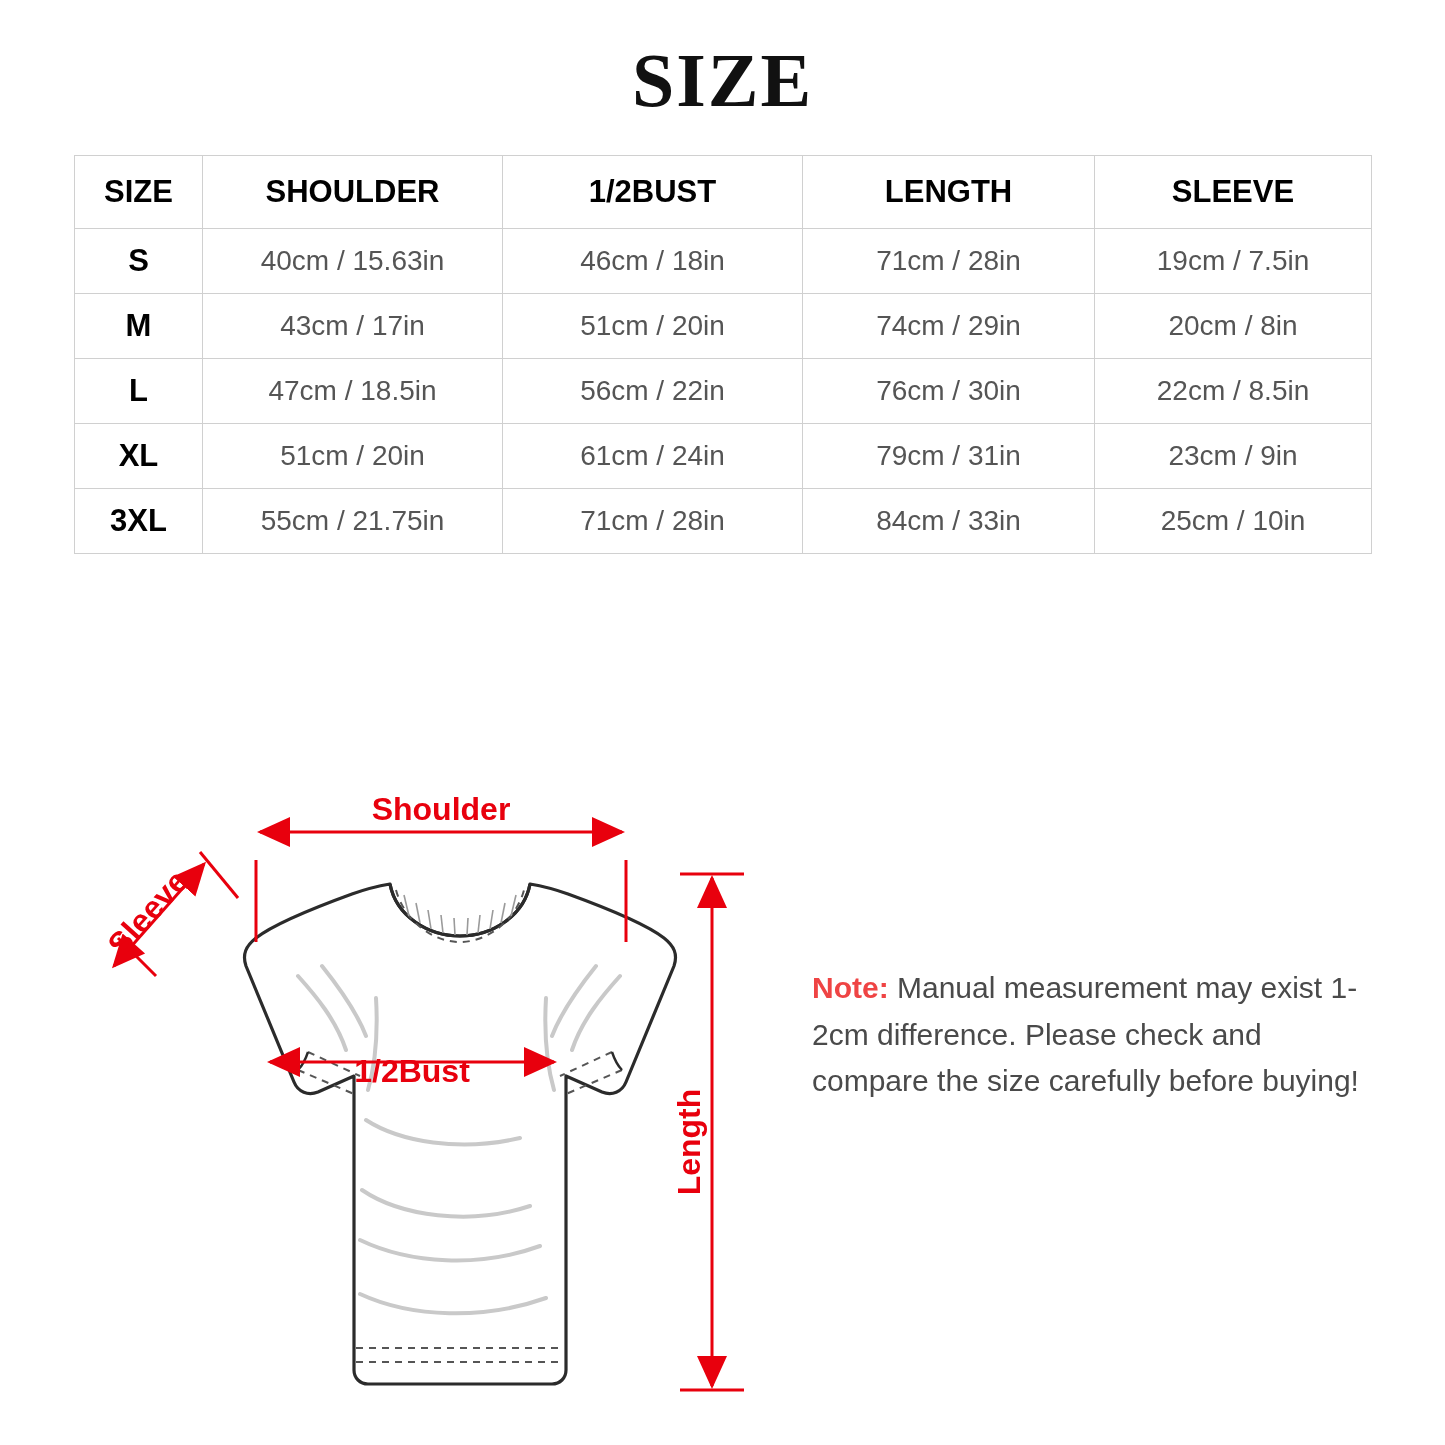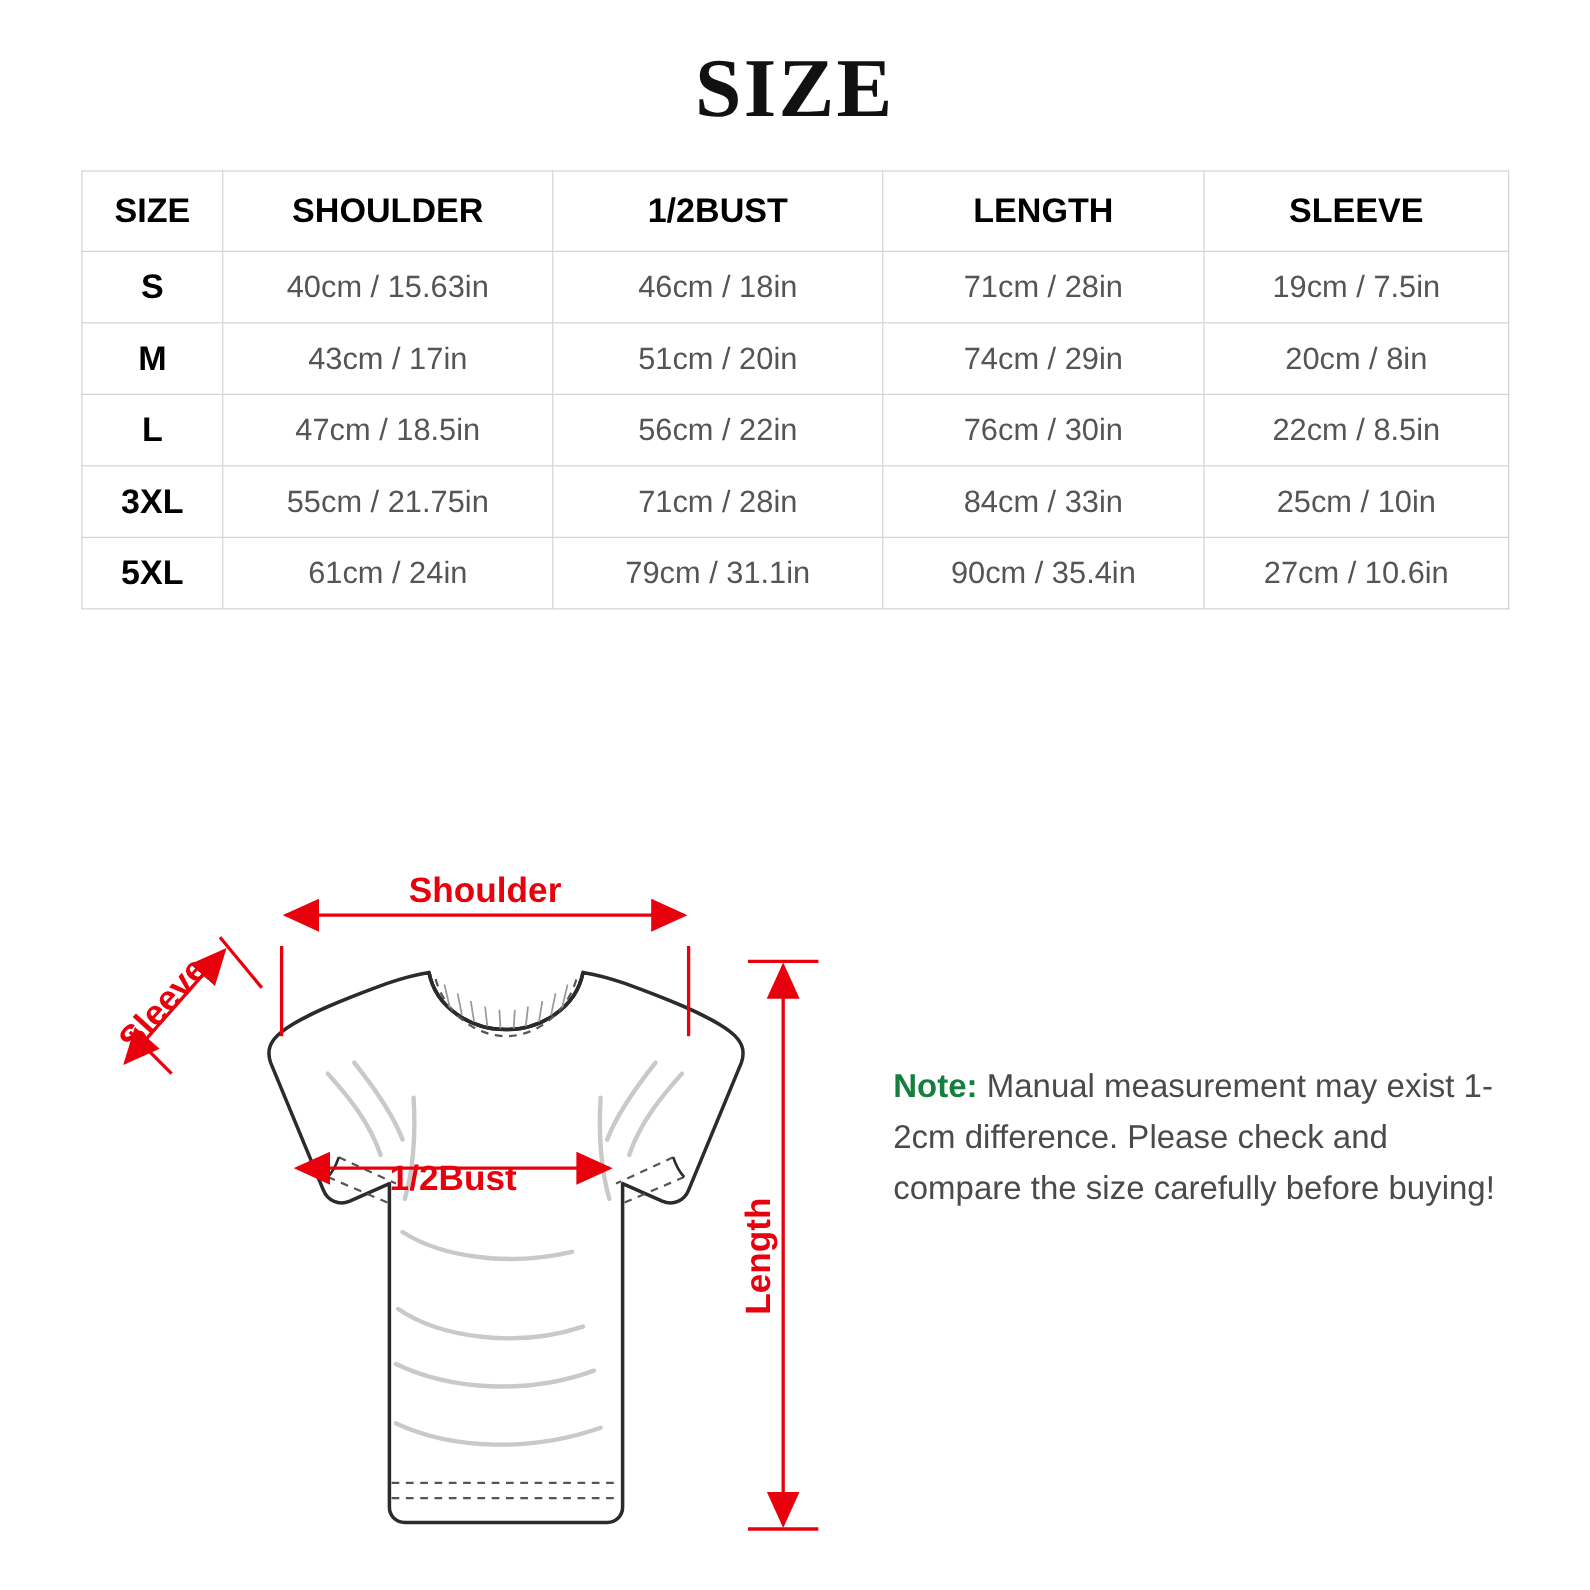--- a/index.html
+++ b/index.html
@@ -71,21 +71,21 @@
   #note {
     position: absolute;
     left: 812px;
     top: 965px;
     width: 572px;
     font-size: 30px;
     line-height: 1.55;
     color: #4a4a4a;
   }
   #note b {
-    color: #15803d;
+    color: #ef4444;
     font-weight: bold;
   }
 </style>
 </head>
 <body>
 
 <h1 id="page-title">SIZE</h1>
 
 <table id="size-table">
   <colgroup>
@@ -120,32 +120,32 @@
       <td class="val">20cm / 8in</td>
     </tr>
     <tr>
       <td class="sizecell">L</td>
       <td class="val">47cm / 18.5in</td>
       <td class="val">56cm / 22in</td>
       <td class="val">76cm / 30in</td>
       <td class="val">22cm / 8.5in</td>
     </tr>
     <tr>
+      <td class="sizecell">XL</td>
+      <td class="val">51cm / 20in</td>
+      <td class="val">61cm / 24in</td>
+      <td class="val">79cm / 31in</td>
+      <td class="val">23cm / 9in</td>
+    </tr>
+    <tr>
       <td class="sizecell">3XL</td>
       <td class="val">55cm / 21.75in</td>
       <td class="val">71cm / 28in</td>
       <td class="val">84cm / 33in</td>
       <td class="val">25cm / 10in</td>
-    </tr>
-    <tr>
-      <td class="sizecell">5XL</td>
-      <td class="val">61cm / 24in</td>
-      <td class="val">79cm / 31.1in</td>
-      <td class="val">90cm / 35.4in</td>
-      <td class="val">27cm / 10.6in</td>
     </tr>
   </tbody>
 </table>
 
 <svg id="diagram" viewBox="0 0 740 650">
   <defs>
     <marker id="arrR" markerWidth="12" markerHeight="12" refX="10" refY="5" orient="auto">
       <path d="M0,0 L11,5 L0,10 z" fill="#e8000d"></path>
     </marker>
     <marker id="arrL" markerWidth="12" markerHeight="12" refX="1" refY="5" orient="auto">

